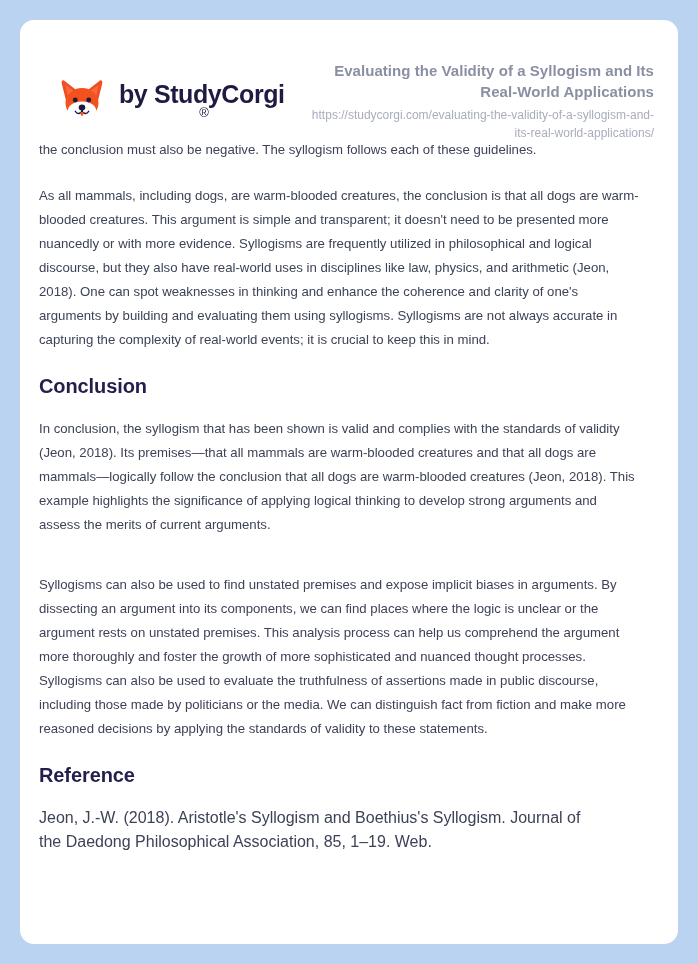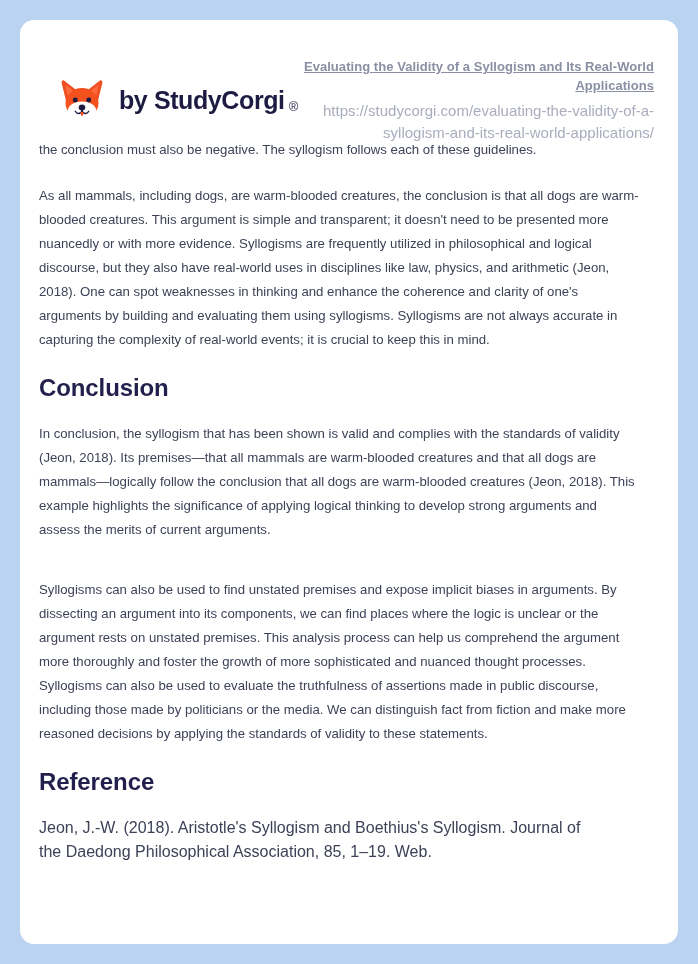--- a/index.html
+++ b/index.html
@@ -45,57 +45,57 @@
 
   .corgi-logo {
     width: 48px;
     height: 48px;
     flex: 0 0 auto;
     display: block;
   }
 
   .brand-wordmark {
     display: flex;
-    align-items: flex-end;
+    align-items: center;
     margin-left: 13px;
     color: #1d1b42;
     font-size: 25px;
     font-weight: bold;
     letter-spacing: -0.4px;
     line-height: 1;
     white-space: nowrap;
+    flex-direction: column;
   }
 
   .brand-reg {
     font-size: 13px;
     font-weight: normal;
     margin-left: 4px;
     margin-top: -1px;
     color: #1d1b42;
   }
 
   .header-meta {
     text-align: right;
     flex: 0 1 auto;
     max-width: 352px;
     padding-top: 2px;
   }
 
   .doc-title {
     color: #8b8fa3;
-    font-size: 13px;
+    font-size: 15px;
     font-weight: bold;
     line-height: 1.42;
     letter-spacing: 0.05px;
-    text-decoration: underline;
   }
 
   .doc-url {
     color: #a9adbd;
-    font-size: 15px;
+    font-size: 12px;
     font-weight: normal;
     line-height: 1.45;
     margin-top: 5px;
     word-break: break-word;
   }
 
   
   .article {
     padding: 0 38px 0 19px;
   }
@@ -105,21 +105,21 @@
     font-size: 13.2px;
     line-height: 24px;
     margin-bottom: 22px;
     text-align: left;
   }
 
   .para:last-child { margin-bottom: 0; }
 
   .section-heading {
     color: #231f4d;
-    font-size: 24px;
+    font-size: 20px;
     font-weight: bold;
     line-height: 1.2;
     margin-top: 8px;
     margin-bottom: 19px;
     letter-spacing: -0.1px;
   }
 
   .ref-entry {
     color: #3d4257;
     font-size: 16px;

